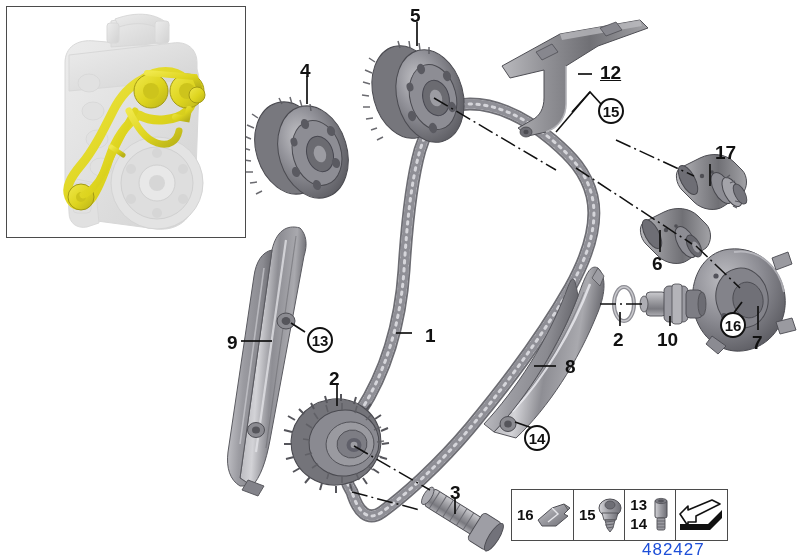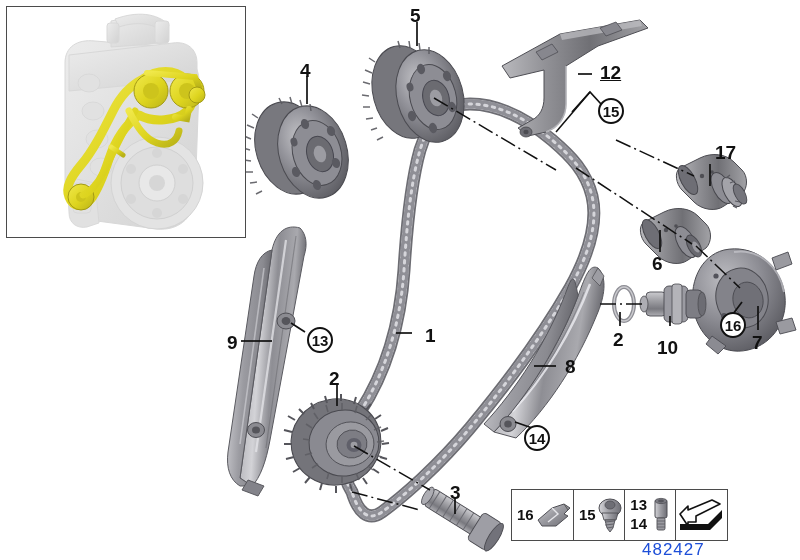--- a/index.html
+++ b/index.html
@@ -503,21 +503,21 @@
 
   <div class="callout" style="left:425px; top:326px;">1</div>
   <div class="callout" style="left:329px; top:369px;">2</div>
   <div class="callout" style="left:450px; top:483px;">3</div>
   <div class="callout" style="left:300px; top:61px;">4</div>
   <div class="callout" style="left:410px; top:6px;">5</div>
   <div class="callout" style="left:652px; top:254px;">6</div>
   <div class="callout" style="left:752px; top:333px;">7</div>
   <div class="callout" style="left:565px; top:357px;">8</div>
   <div class="callout" style="left:227px; top:333px;">9</div>
-  <div class="callout" style="left:657px; top:338px;">10</div>
+  <div class="callout" style="left:657px; top:330px;">10</div>
   <div class="callout" style="left:613px; top:330px;">2</div>
   <div class="callout" style="left:600px; top:63px;text-decoration:underline;">12</div>
   <div class="callout" style="left:691px; top:143px;margin-left:24px;">17</div>
 
   <div class="callout-circled" style="left:307px; top:327px;">13</div>
   <div class="callout-circled" style="left:524px; top:425px;">14</div>
   <div class="callout-circled" style="left:598px; top:98px;">15</div>
   <div class="callout-circled" style="left:720px; top:312px;">16</div>
 
   <div id="legend-box">

